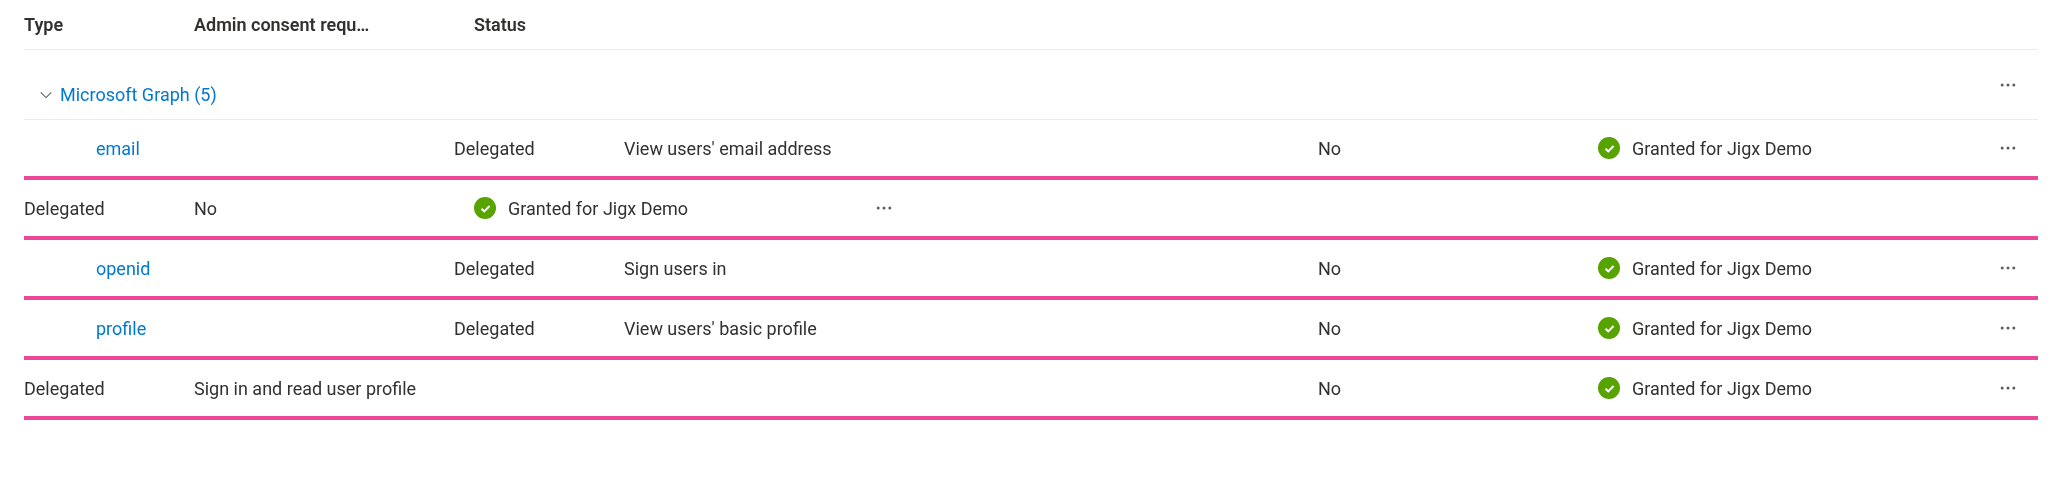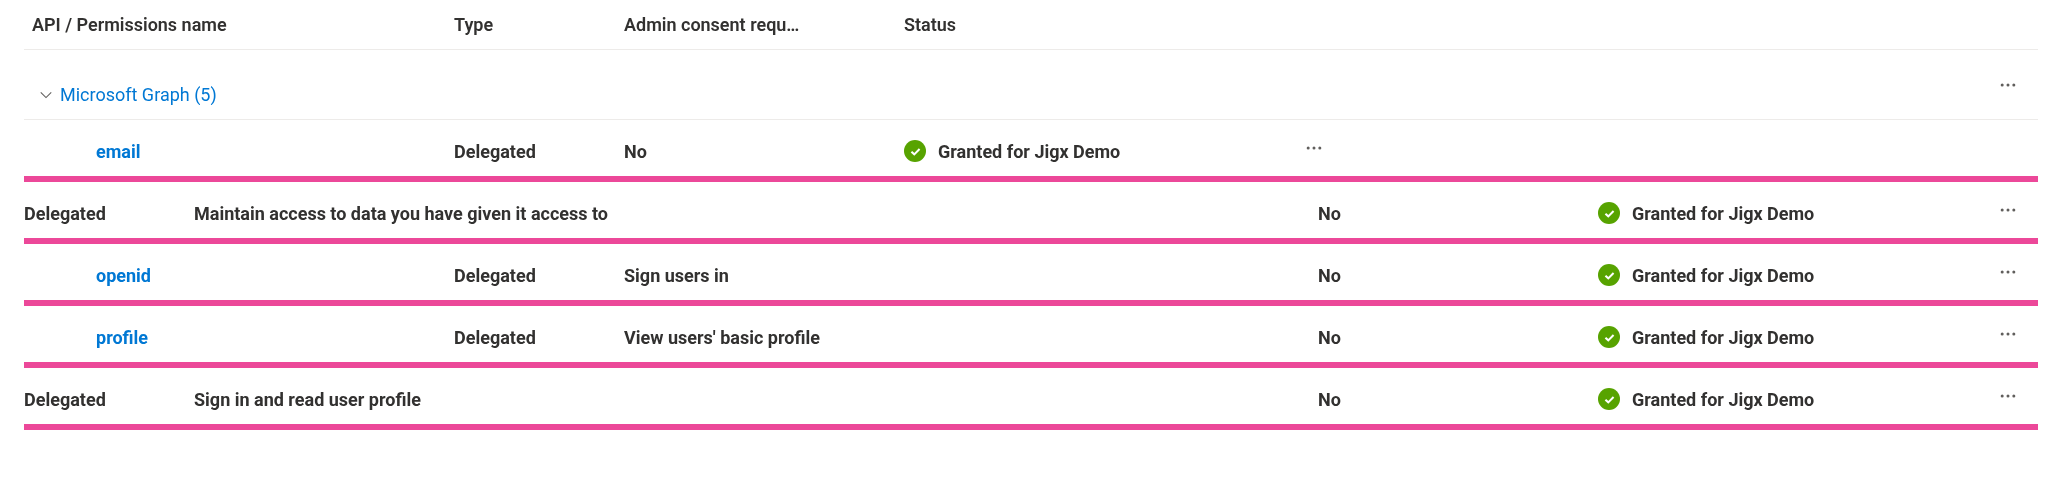--- a/index.html
+++ b/index.html
@@ -43,24 +43,23 @@
       width: 14px;
       height: 14px;
     }
     .group-label {
       color: #0078d4;
       cursor: pointer;
       font-weight: 400;
     }
     .data-row {
       display: flex;
-      align-items: flex-end;
+      align-items: center;
       padding: 14px 0;
-      border-bottom: 6px solid #ec4899;
-      font-weight: bold;
+      border-bottom: 4px solid #ec4899;
     }
     .col-name {
       flex: 0 0 430px;
       padding-left: 8px;
       white-space: nowrap;
       overflow: hidden;
       text-overflow: ellipsis;
     }
     .header-row .col-name {
       padding-left: 8px;
@@ -136,21 +135,20 @@
       width: 20px;
       height: 20px;
     }
   </style>
 </head>
 <body>
 
 <div class="table">
 
   <div class="header-row">
-    <div class="col-name">API / Permissions name</div>
     <div class="col-type">Type</div>
     <div class="col-admin">Admin consent requ…</div>
     <div class="col-status">Status</div>
     <div class="col-actions"></div>
   </div>
 
   <div class="group-row">
     <div class="col-name" style="display:flex;align-items:center;margin-top:20px;">
       <span class="chevron">
         <svg viewBox="0 0 16 16">
@@ -173,42 +171,42 @@
       </span>
     </div>
   </div>
 
   <div id="rows-container">
       <div class="data-row">
     <div class="col-name">
       <span class="perm-link">email</span>
     </div>
     <div class="col-type">Delegated</div>
-    <div class="col-admin">No</div>
-    <div class="col-status">
-      <span class="status-icon">
-        <svg viewBox="0 0 16 16">
-              <path d="M3 8.2 L6.5 11.5 L13 5"></path>
-            </svg>
-      </span>
-      <span>Granted for Jigx Demo</span>
-    </div>
-    <div class="col-actions">
-      <span class="more-btn">
-        <svg viewBox="0 0 24 24">
-              <circle cx="5" cy="12" r="1.8" fill="currentColor"></circle>
-              <circle cx="12" cy="12" r="1.8" fill="currentColor"></circle>
-              <circle cx="19" cy="12" r="1.8" fill="currentColor"></circle>
-            </svg>
-      </span>
-    </div>
-  </div>
-      <div class="data-row">
-    <div class="col-type">Delegated</div>
-    <div class="col-description">Maintain access to data you have given it access to</div>
+    <div class="col-description">View users' email address</div>
+    <div class="col-admin">No</div>
+    <div class="col-status">
+      <span class="status-icon">
+        <svg viewBox="0 0 16 16">
+              <path d="M3 8.2 L6.5 11.5 L13 5"></path>
+            </svg>
+      </span>
+      <span>Granted for Jigx Demo</span>
+    </div>
+    <div class="col-actions">
+      <span class="more-btn">
+        <svg viewBox="0 0 24 24">
+              <circle cx="5" cy="12" r="1.8" fill="currentColor"></circle>
+              <circle cx="12" cy="12" r="1.8" fill="currentColor"></circle>
+              <circle cx="19" cy="12" r="1.8" fill="currentColor"></circle>
+            </svg>
+      </span>
+    </div>
+  </div>
+      <div class="data-row">
+    <div class="col-type">Delegated</div>
     <div class="col-admin">No</div>
     <div class="col-status">
       <span class="status-icon">
         <svg viewBox="0 0 16 16">
               <path d="M3 8.2 L6.5 11.5 L13 5"></path>
             </svg>
       </span>
       <span>Granted for Jigx Demo</span>
     </div>
     <div class="col-actions">

